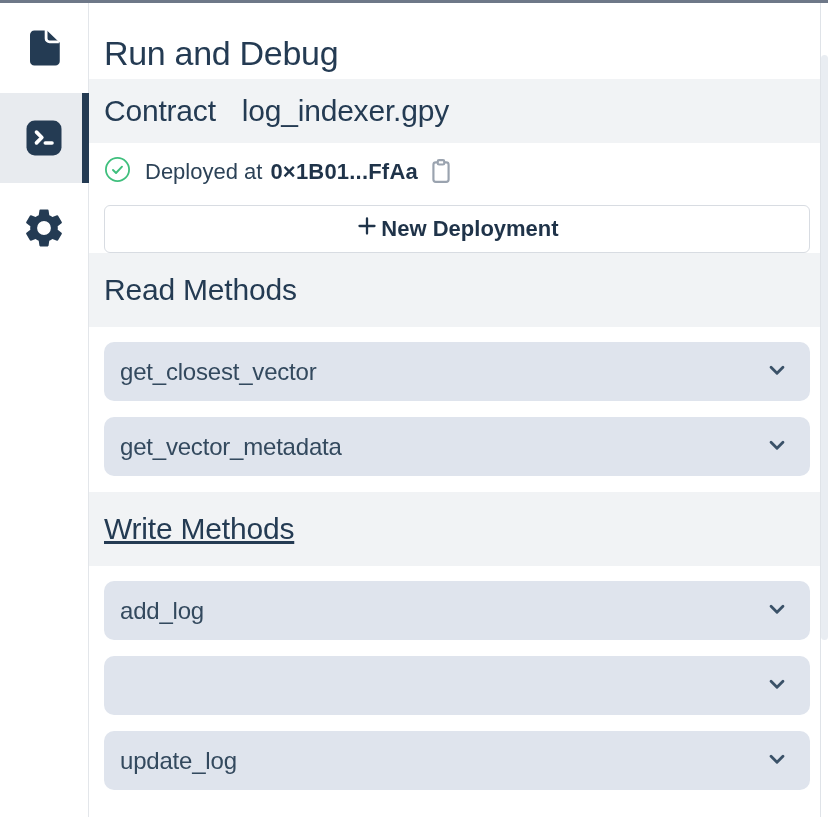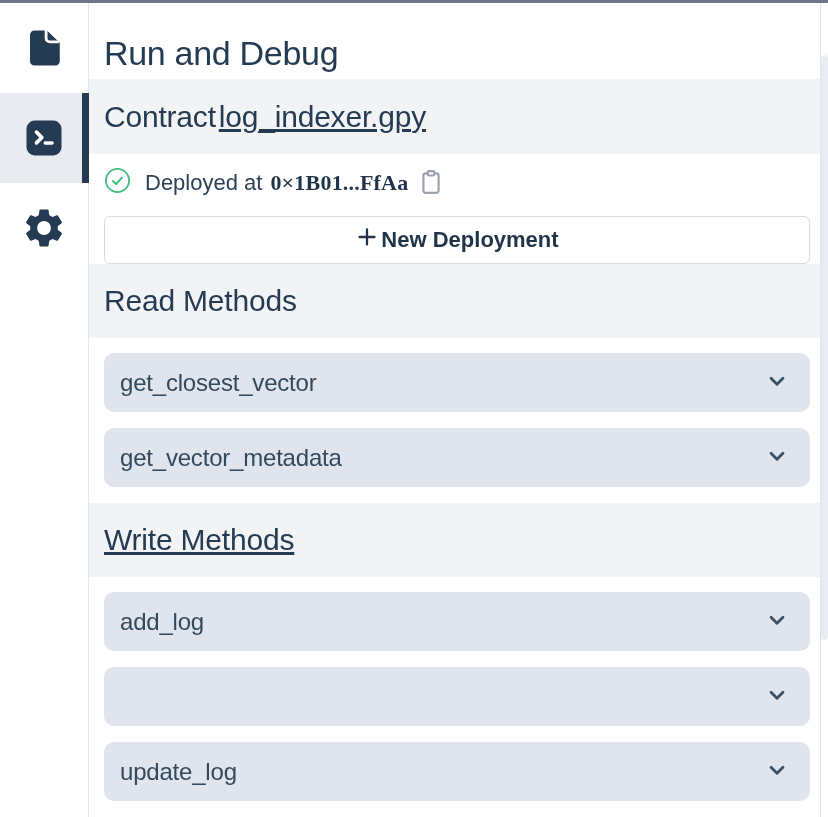--- a/index.html
+++ b/index.html
@@ -32,35 +32,35 @@
   }
   .ab-item svg { display: block; }
 
   
   .panel { flex: 1 1 auto; min-width: 0; background: #ffffff; }
   .page-title {
     font-size: 34px; font-weight: 400; letter-spacing: -0.3px;
     color: #243b53; padding: 24px 10px 0 15px; line-height: 52px;
   }
   .band {
-    background: #f1f3f5; height: 75px;
+    background: #f1f3f5; height: 64px;
     display: flex; align-items: center; padding: 0 10px 0 15px;
   }
   .band h2, .band .band-text {
     font-size: 30px; font-weight: 400; letter-spacing: -0.2px; color: #243b53;
   }
-  .contract-file { color: #9aa5b1; margin-left: 3px; text-decoration: underline; }
+  .contract-file { color: #9aa5b1; margin-left: 26px; }
 
   .deploy-row {
     display: flex; align-items: center;
     margin: 11px 10px 0 15px; height: 36px;
     font-size: 22px; color: #2c4257;
   }
   .deploy-row .check { margin-right: 14px; }
-  .deploy-address { font-weight: 700; color: #1f3349; margin-left: 8px; letter-spacing: 0.2px; font-family: Liberation Serif, serif; }
+  .deploy-address { font-weight: 700; color: #1f3349; margin-left: 8px; letter-spacing: 0.2px; }
   .copy-btn {
     background: none; border: none; cursor: pointer;
     margin-left: 10px; display: flex; align-items: center; padding: 0;
   }
 
   .new-deploy {
     display: flex; align-items: center; justify-content: center;
     margin: 15px 10px 0 15px; width: calc(100% - 25px); height: 48px;
     background: #ffffff; border: 1px solid #d8dce2; border-radius: 6px;
     font-family: inherit; font-size: 22px; font-weight: 700; color: #1f3349;

